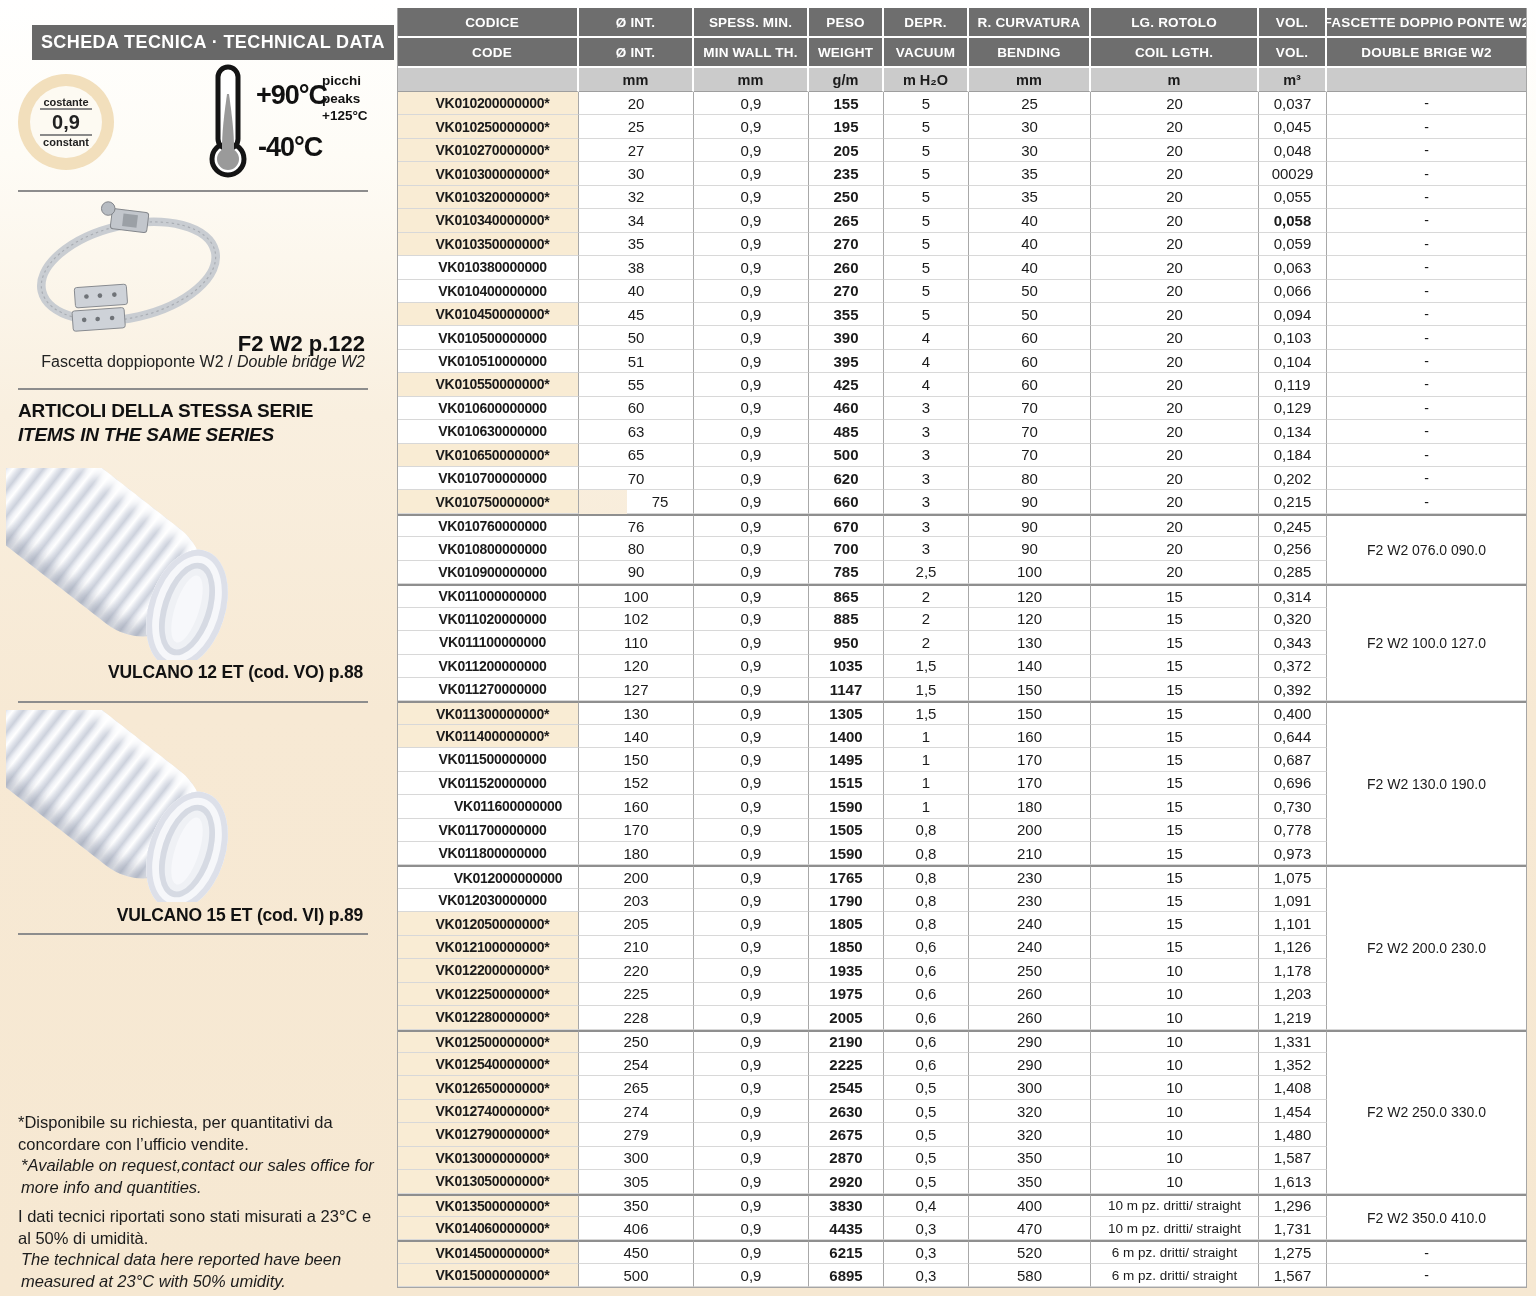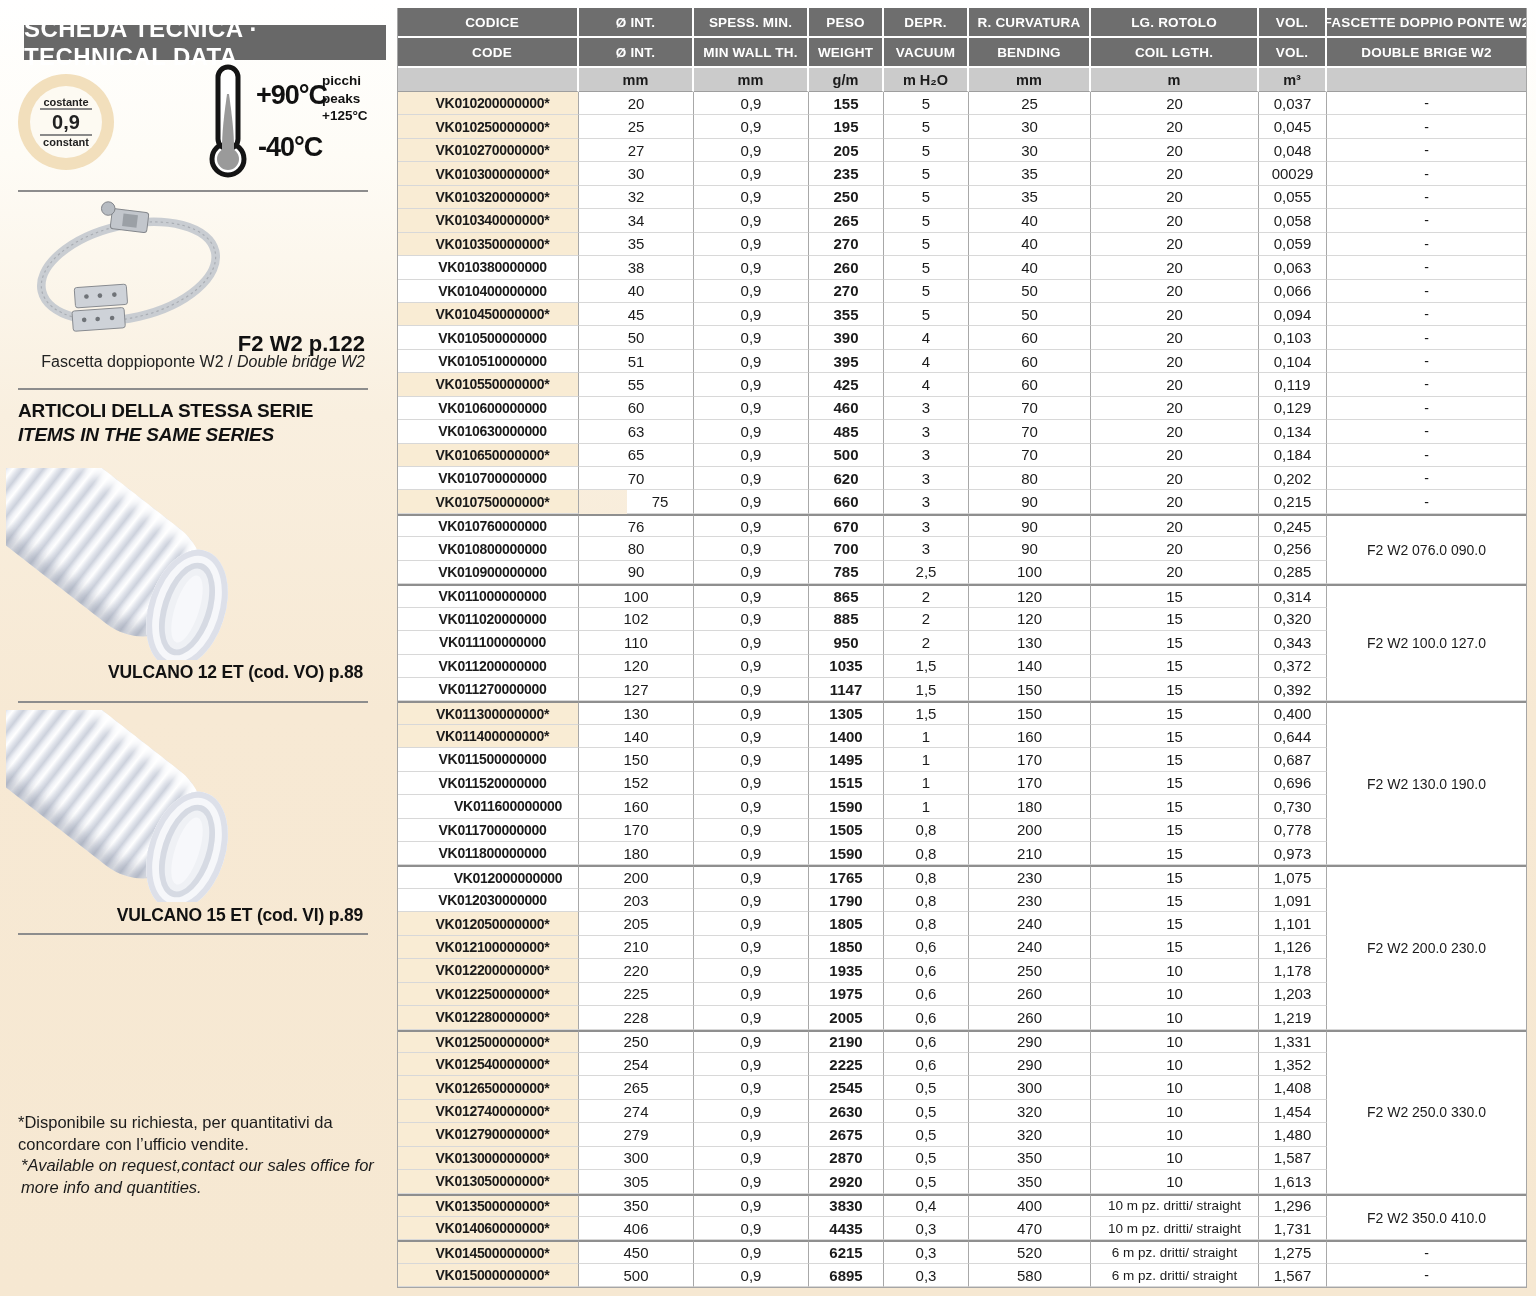--- a/index.html
+++ b/index.html
@@ -1,22 +1,22 @@
 <!DOCTYPE html>
 <html><head>
 <meta charset="utf-8">
 <style>
   html,body{margin:0;padding:0;}
   body{font-family:"Liberation Sans",sans-serif;}
   .page{position:relative;width:1536px;height:1296px;overflow:hidden;
     background:linear-gradient(180deg,#ffffff 0%,#fefcf6 12%,#f9efdf 32%,#f7e9d4 55%,#f6e8d2 100%);}
   
   .sidebar{position:absolute;left:0;top:0;width:397px;height:1296px;}
-  .banner{position:absolute;left:24px;top:25px;width:362px;height:35px;background:#686868;color:#fff;
-    font-size:24px;font-weight:bold;letter-spacing:.4px;display:flex;align-items:center;justify-content:center;}
+  .banner{position:absolute;left:32px;top:25px;width:362px;height:35px;background:#686868;color:#fff;
+    font-size:18px;font-weight:bold;letter-spacing:.4px;display:flex;align-items:center;justify-content:center;}
   .badge{position:absolute;left:18px;top:74px;width:96px;height:96px;border-radius:50%;background:#f2dfbc;
     display:flex;align-items:center;justify-content:center;}
   .badge-inner{width:72px;height:72px;border-radius:50%;background:#fdfaf2;display:flex;flex-direction:column;
     align-items:center;justify-content:center;}
   .badge-top,.badge-bottom{font-size:11px;font-weight:bold;color:#222;}
   .badge-val{font-size:20px;font-weight:bold;color:#222;border-top:2px solid #8a8a8a;border-bottom:2px solid #8a8a8a;
     padding:0 12px;line-height:24px;}
   .thermo{position:absolute;left:207px;top:64px;width:46px;height:116px;}
   .t-high{position:absolute;left:256px;top:80px;font-size:27px;font-weight:bold;color:#111;letter-spacing:-1px;}
   .t-low{position:absolute;left:258px;top:132px;font-size:27px;font-weight:bold;color:#111;letter-spacing:-1px;}
@@ -142,20 +142,24 @@
       <div class="tube"></div>
       <div class="mouth"></div>
     </div>
     <div class="cap c2">VULCANO 15 ET (cod. VI) p.89</div>
 
     <div class="rule r4"></div>
 
     <div class="fn fn1">
       <div>*Disponibile su richiesta, per quantitativi da concordare con l’ufficio vendite.</div>
       <div class="it">*Available on request,contact our sales office for more info and quantities.</div>
+    </div>
+    <div class="fn fn2">
+      <div>I dati tecnici riportati sono stati misurati a 23°C e al 50% di umidità.</div>
+      <div class="it">The technical data here reported have been measured at 23°C with 50% umidity.</div>
     </div>
   </aside>
 
   <div id="grid">
       <div class="hc left" style="grid-area: 1 / 1;">CODICE</div>
       <div class="hc left" style="grid-area: 2 / 1;">CODE</div>
       <div class="uc" style="grid-area: 3 / 1;"></div>
       <div class="hc" style="grid-area: 1 / 2;">Ø INT.</div>
       <div class="hc" style="grid-area: 2 / 2;">Ø INT.</div>
       <div class="uc" style="grid-area: 3 / 2;">mm</div>
@@ -225,21 +229,21 @@
       <div class="bc num" style="grid-area: 8 / 7;">20</div>
       <div class="bc num" style="grid-area: 8 / 8;">0,055</div>
       <div class="bc cl" style="grid-area: 8 / 9;">-</div>
       <div class="bc code starred" style="grid-area: 9 / 1;">VK010340000000*</div>
       <div class="bc num" style="grid-area: 9 / 2;">34</div>
       <div class="bc num" style="grid-area: 9 / 3;">0,9</div>
       <div class="bc num wt" style="grid-area: 9 / 4;">265</div>
       <div class="bc num" style="grid-area: 9 / 5;">5</div>
       <div class="bc num" style="grid-area: 9 / 6;">40</div>
       <div class="bc num" style="grid-area: 9 / 7;">20</div>
-      <div class="bc num" style="grid-area: 9 / 8;">0,058</div>
+      <div class="bc num" style="grid-area: 9 / 8; font-weight: bold;">0,058</div>
       <div class="bc cl" style="grid-area: 9 / 9;">-</div>
       <div class="bc code starred" style="grid-area: 10 / 1;">VK010350000000*</div>
       <div class="bc num" style="grid-area: 10 / 2;">35</div>
       <div class="bc num" style="grid-area: 10 / 3;">0,9</div>
       <div class="bc num wt" style="grid-area: 10 / 4;">270</div>
       <div class="bc num" style="grid-area: 10 / 5;">5</div>
       <div class="bc num" style="grid-area: 10 / 6;">40</div>
       <div class="bc num" style="grid-area: 10 / 7;">20</div>
       <div class="bc num" style="grid-area: 10 / 8;">0,059</div>
       <div class="bc cl" style="grid-area: 10 / 9;">-</div>

